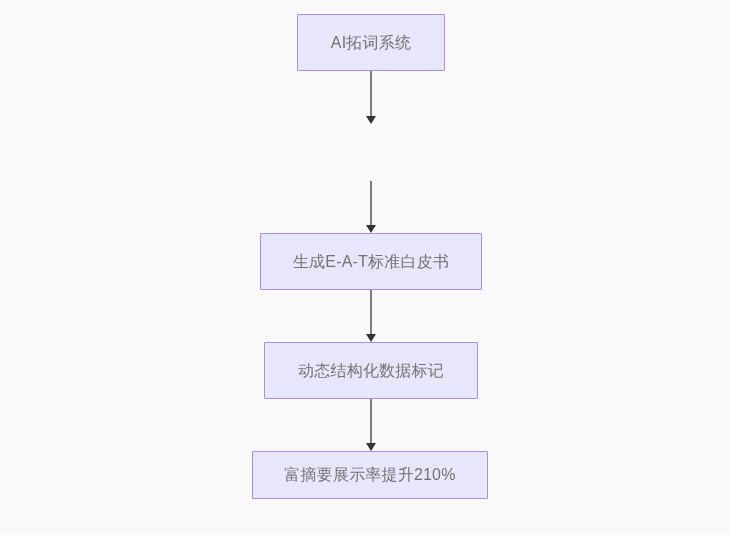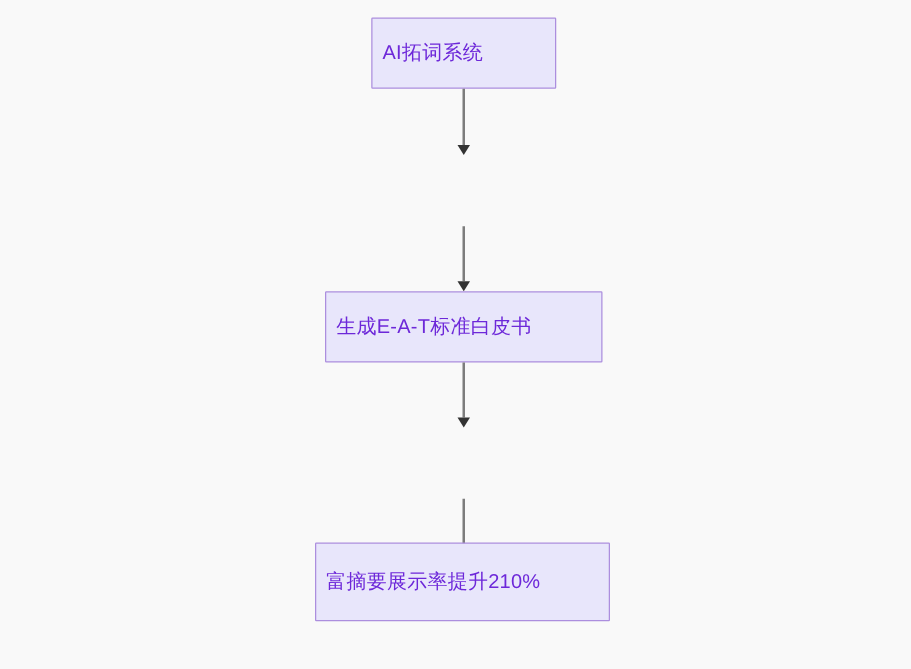--- a/index.html
+++ b/index.html
@@ -21,21 +21,22 @@
   }
 
   .node {
     position: absolute;
     box-sizing: border-box;
     background: #e8e6fb;
     border: 1.4px solid #ac8ede;
     border-radius: 1px;
     display: flex;
     align-items: center;
-    color: #6d28d9;
+    justify-content: center;
+    color: #737373;
     font-size: 16px;
     line-height: 1;
     letter-spacing: 0.2px;
     white-space: nowrap;
   }
 
   .node-label {
     display: block;
     padding: 0 8px;
   }
@@ -87,23 +88,26 @@
 
   <div class="node" style="left:260px; top:233px; width:222px; height:57px;">
     <span class="node-label">生成E-A-T标准白皮书</span>
   </div>
 
   <div class="edge" style="left:360px; top:290px; width:22px; height:52px;">
     <div class="edge-line" style="height:44px;"></div>
     <div class="edge-arrow"></div>
   </div>
 
+  <div class="node" style="left:264px; top:342px; width:214px; height:57px;">
+    <span class="node-label">动态结构化数据标记</span>
+  </div>
 
   <div class="edge" style="left:360px; top:399px; width:22px; height:52px;">
     <div class="edge-line" style="height:44px;"></div>
     <div class="edge-arrow"></div>
   </div>
 
-  <div class="node" style="left:252px; top:434px; width:236px; height:63px;">
+  <div class="node" style="left:252px; top:451px; width:236px; height:48px;">
     <span class="node-label">富摘要展示率提升210%</span>
   </div>
 
 </div>
 
 </body></html>

